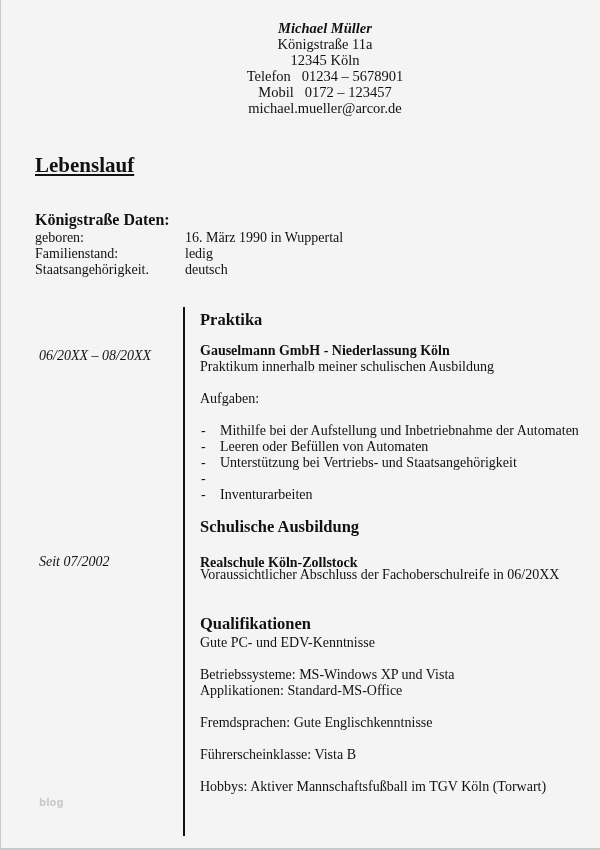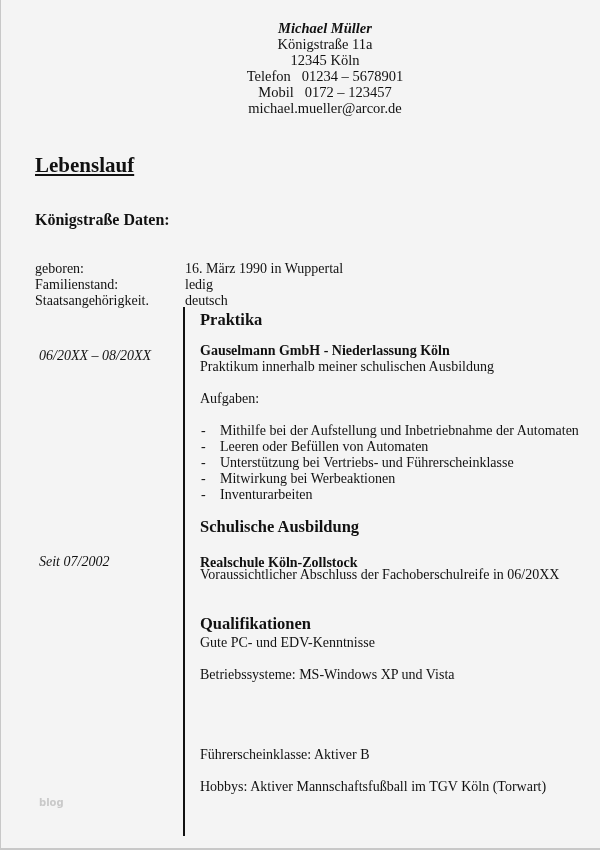--- a/index.html
+++ b/index.html
@@ -15,21 +15,21 @@
     border-left: 1px solid #c8c8c8;
     border-bottom: 2px solid #c8c8c8;
     box-sizing: border-box;
   }
   .abs { position: absolute; white-space: nowrap; }
   .header { position: absolute; left: 0; top: 20px; width: 600px; text-align: center; font-size: 14.5px; line-height: 16px; }
   .header .name { font-style: italic; font-weight: bold; }
   .header .line { display: block; padding-left: 48px; }
   .title { left: 34px; top: 153px; font-size: 21px; font-weight: bold; text-decoration: underline; }
   .pers-head { left: 34px; top: 211px; font-size: 16px; font-weight: bold; }
-  .pers-row { font-size: 14px; line-height: 16px; margin-top: 31px; }
+  .pers-row { font-size: 14px; line-height: 16px; }
   .pers-label { left: 34px; }
   .pers-value { left: 184px; }
   .vline { position: absolute; left: 182px; top: 307px; width: 2px; height: 529px; background: #111; }
   .section-h { left: 199px; font-size: 16.5px; font-weight: bold; }
   .txt { font-size: 14px; line-height: 16px; }
   .bold { font-weight: bold; }
   .left-date { left: 38px; font-size: 14px; font-style: italic; }
   .bullet-dash { left: 200px; }
   .bullet-text { left: 219px; }
   .watermark { left: 38px; top: 797px; font-family: "DejaVu Sans", sans-serif; font-size: 10px; color: #c9c9c9; font-weight: bold; }
@@ -64,31 +64,32 @@
   <div class="abs left-date" style="top:348px">06/20XX – 08/20XX</div>
   <div class="abs txt bold" style="left:199px; top:343px">Gauselmann GmbH - Niederlassung Köln</div>
   <div class="abs txt" style="left:199px; top:359px">Praktikum innerhalb meiner schulischen Ausbildung</div>
   <div class="abs txt" style="left:199px; top:391px">Aufgaben:</div>
 
   <div class="abs txt bullet-dash" style="top:423px">-</div>
   <div class="abs txt bullet-text" style="top:423px">Mithilfe bei der Aufstellung und Inbetriebnahme der Automaten</div>
   <div class="abs txt bullet-dash" style="top:439px">-</div>
   <div class="abs txt bullet-text" style="top:439px">Leeren oder Befüllen von Automaten</div>
   <div class="abs txt bullet-dash" style="top:455px">-</div>
-  <div class="abs txt bullet-text" style="top:455px">Unterstützung bei Vertriebs- und Führerscheinklasse</div>
+  <div class="abs txt bullet-text" style="top:455px">Unterstützung bei Vertriebs- und Staatsangehörigkeit</div>
   <div class="abs txt bullet-dash" style="top:471px">-</div>
-  <div class="abs txt bullet-text" style="top:471px">Mitwirkung bei Werbeaktionen</div>
   <div class="abs txt bullet-dash" style="top:487px">-</div>
   <div class="abs txt bullet-text" style="top:487px">Inventurarbeiten</div>
 
   <div class="abs section-h" style="top:517px">Schulische Ausbildung</div>
   <div class="abs left-date" style="top:554px">Seit 07/2002</div>
   <div class="abs txt bold" style="left:199px; top:555px">Realschule Köln-Zollstock</div>
   <div class="abs txt" style="left:199px; top:567px">Voraussichtlicher Abschluss der Fachoberschulreife in 06/20XX</div>
 
   <div class="abs section-h" style="top:614px">Qualifikationen</div>
   <div class="abs txt" style="left:199px; top:635px">Gute PC- und EDV-Kenntnisse</div>
   <div class="abs txt" style="left:199px; top:667px">Betriebssysteme: MS-Windows XP und Vista</div>
-  <div class="abs txt" style="left:199px; top:747px">Führerscheinklasse: Aktiver B</div>
+  <div class="abs txt" style="left:199px; top:683px">Applikationen: Standard-MS-Office</div>
+  <div class="abs txt" style="left:199px; top:715px">Fremdsprachen: Gute Englischkenntnisse</div>
+  <div class="abs txt" style="left:199px; top:747px">Führerscheinklasse: Vista B</div>
   <div class="abs txt" style="left:199px; top:779px">Hobbys: Aktiver Mannschaftsfußball im TGV Köln (Torwart)</div>
 
   <div class="abs watermark">blog</div>
 </div>
 
 </body></html>

